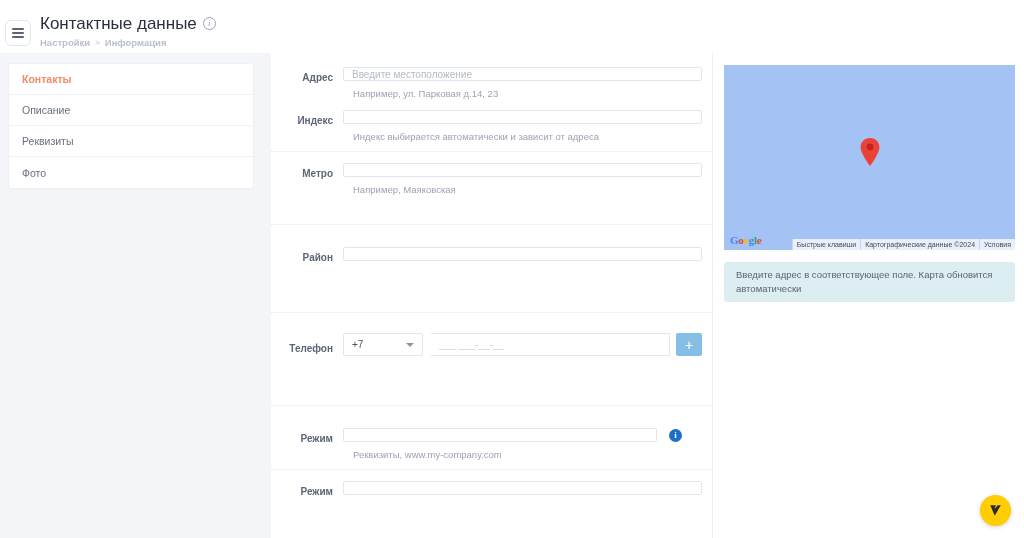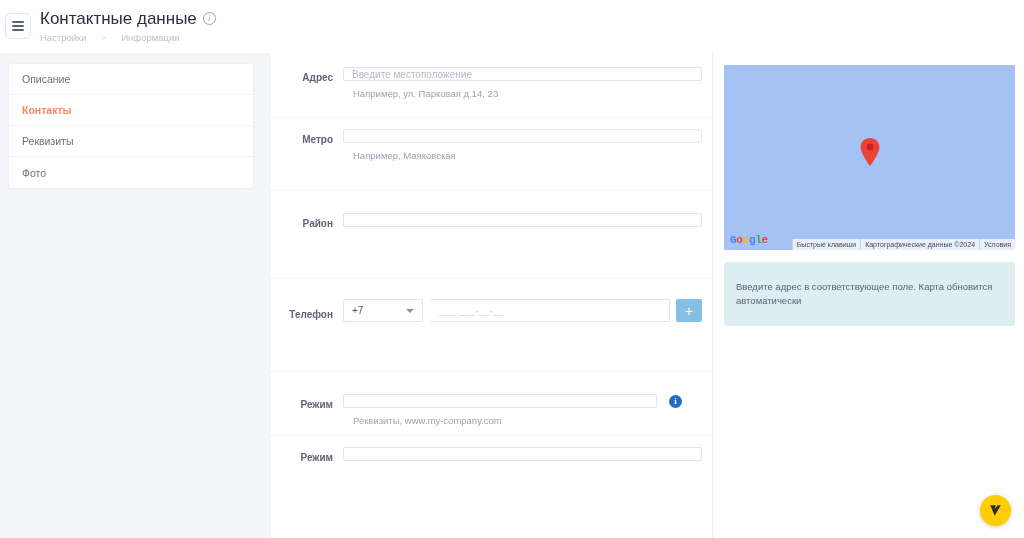--- a/index.html
+++ b/index.html
@@ -9,21 +9,21 @@
     font-family: "Liberation Sans", sans-serif;
     overflow: hidden;
   }
 
   
   .header {
     position: relative;
     height: 53px;
     background: #ffffff;
     display: flex;
-    align-items: flex-start;
+    align-items: center;
     padding: 8px 0 0 5px;
   }
   .burger-btn {
     width: 26px; height: 26px;
     border: 1px solid #e3e6f0;
     border-radius: 6px;
     background: #fff;
     display: flex; flex-direction: column;
     align-items: center; justify-content: center;
     gap: 2px;
@@ -56,21 +56,21 @@
     text-align: center;
     font-family: "Liberation Serif", serif;
     font-style: italic;
     cursor: pointer;
     flex: none;
   }
   .breadcrumb {
     margin-top: 3px;
     font-size: 9.5px;
     color: #b9c0cf;
-    display: flex; align-items: center; gap: 15px;
+    display: flex; align-items: center; gap: 5px; font-weight: bold;
   }
   .breadcrumb .sep { color: #ccd2de; font-size: 8px; }
   .breadcrumb a { color: #b9c0cf; text-decoration: none; cursor: pointer; }
 
   
   .body-area {
     position: relative;
     height: 485px;
     background: #f4f5f9;
     display: flex;
@@ -222,21 +222,21 @@
     overflow: hidden;
   }
   .pin {
     position: absolute;
     left: 50%; top: 50%;
     transform: translate(-50%, -70%);
   }
   .gmark {
     position: absolute; left: 6px; bottom: 4px;
     font-size: 11px; font-weight: bold;
-    font-family: Liberation Mono, monospace;
+    font-family: Liberation Serif, serif;
     letter-spacing: -0.3px;
     user-select: none;
   }
   .gmark .b1 { color: #4285f4; } .gmark .r1 { color: #ea4335; }
   .gmark .y1 { color: #fbbc05; } .gmark .g1 { color: #34a853; }
   .attrib {
     position: absolute; right: 0; bottom: 0;
     display: flex; align-items: stretch;
     font-size: 7px; color: #4a4a4a;
   }
@@ -244,21 +244,21 @@
     background: rgba(255,255,255,0.75);
     padding: 2px 4px;
     border-left: 1px solid #c8d3e8;
     white-space: nowrap;
     cursor: pointer;
   }
   .map-note {
     margin-top: 12px;
     background: #ddeef3;
     border-radius: 3px;
-    padding: 18px 12px;
+    padding: 6px 12px;
     font-size: 9.5px;
     line-height: 14px;
     color: #5a6270;
   }
 
   
   .fab {
     position: absolute;
     right: 13px; bottom: 12px;
     width: 31px; height: 31px;
@@ -287,26 +287,26 @@
       <a>Настройки</a>
       <span class="sep">&gt;</span>
       <a>Информация</a>
     </div>
   </div>
 </div>
 
 <div class="body-area">
 
   <div class="sidebar">
+    <div class="side-item active">
+      <span>Контакты</span>
+    </div>
     <div class="side-item">
       <span>Описание</span>
     </div>
-    <div class="side-item active">
-      <span>Контакты</span>
-    </div>
     <div class="side-item">
       <span>Реквизиты</span>
     </div>
     <div class="side-item">
       <span>Фото</span>
     </div>
   </div>
 
   <div class="main-panel">
 
@@ -317,20 +317,29 @@
           <div class="flabel">Адрес</div>
           <div class="fctl">
             <input class="finput" placeholder="Введите местоположение" value="" style="">
           </div>
         </div>
         <div class="fhint">Например, ул. Парковая д.14, 23</div>
       </div>
 
       <div class="gap-sm"></div>
 
+      <div class="frow">
+        <div class="fline">
+          <div class="flabel">Индекс</div>
+          <div class="fctl">
+            <input class="finput" placeholder="" style="">
+          </div>
+        </div>
+        <div class="fhint">Индекс выбирается автоматически и зависит от адреса</div>
+      </div>
 
       <div class="divider"></div>
       <div class="gap-sm"></div>
 
       <div class="frow">
         <div class="fline">
           <div class="flabel">Метро</div>
           <div class="fctl">
             <input class="finput" placeholder="" style="">
           </div>

